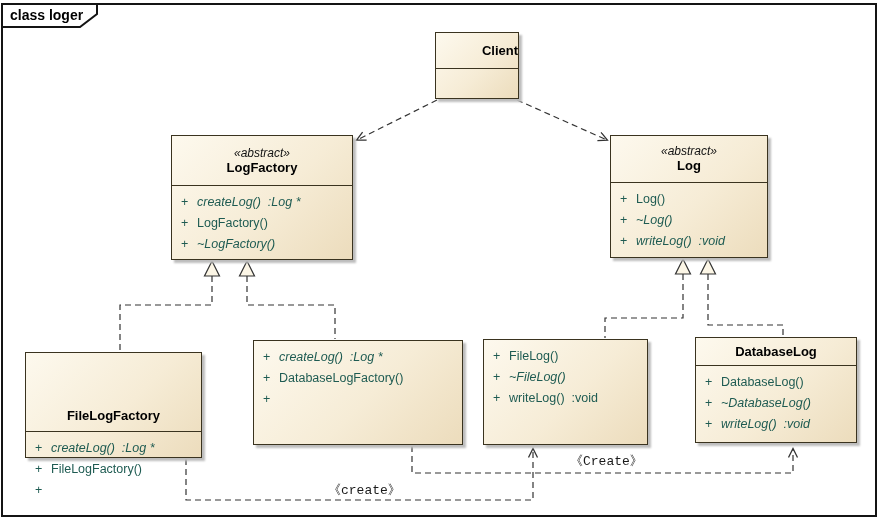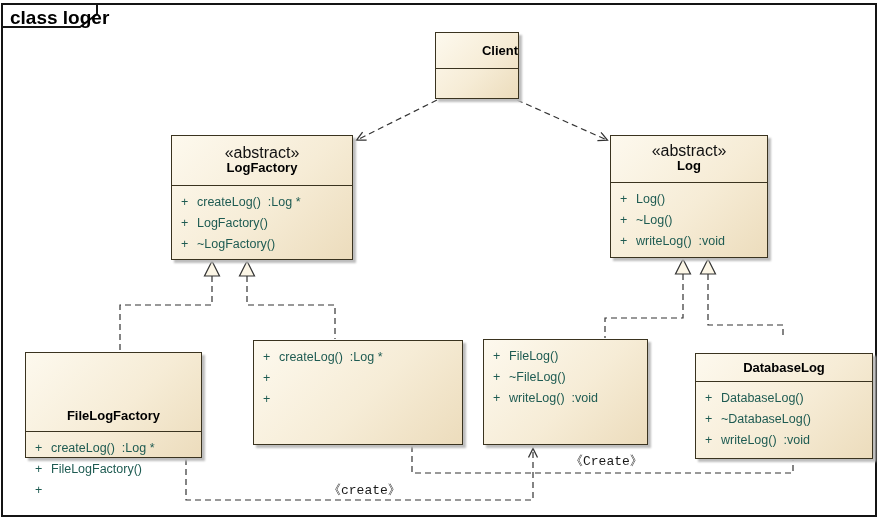--- a/index.html
+++ b/index.html
@@ -7,42 +7,42 @@
     width:882px; height:525px; position:relative; overflow:hidden;
     background:#ffffff;
     font-family:"Liberation Sans", sans-serif;
   }
   .frame {
     position:absolute; left:1px; top:3px; width:876px; height:514px;
     border:2px solid #141414; box-sizing:border-box;
   }
   .tab-label {
     position:absolute; left:10px; top:7px;
-    font-size:19px; font-weight:bold; color:#000;text-align:right;
+    font-size:14px; font-weight:bold; color:#000;text-align:right;
   }
   svg.connectors { position:absolute; left:0; top:0; pointer-events:none; }
 
   .cbox {
     position:absolute; box-sizing:border-box;
     border:1.5px solid #3a331f;
     background:linear-gradient(135deg, #fdf9ee 0%, #f6ecd6 55%, #ecdcbc 100%);
     box-shadow:3px 3px 2px #bdbdbd;
   }
   .chead {
     box-sizing:border-box; width:100%;
     border-bottom:1.5px solid #3a331f;
     display:flex; flex-direction:column; justify-content:center; align-items:center;
   }
-  .stereo { font-size:16px; color:#111; line-height:14px; }
+  .stereo { font-size:12px; color:#111; line-height:14px;font-style:italic; }
   .cname  { font-size:13px; font-weight:bold; color:#000; line-height:16px; }
   .cbody  { padding-top:6px; }
   .mrow   { display:flex; line-height:21px; font-size:12.5px; color:#1e5b52; }
   .mrow .vis   { width:16px; padding-left:9px; }
   .mrow .mtext { white-space:pre; }
-  .italic { }
+  .italic { font-style:italic; }
 
   .conn-label {
     position:absolute; font-size:13px; color:#1a1a1a; white-space:nowrap;font-family:Liberation Mono, monospace;
   }
 </style>
 </head>
 <body>
 
 <svg class="connectors" width="882" height="525" viewBox="0 0 882 525">
   <defs>
@@ -146,20 +146,21 @@
 </div>
 
 <div class="cbox" style="left:253px; top:340px; width:210px; height:105px;">
   <div class="cbody">
     <div class="mrow">
         <span class="vis">+</span>
         <span class="mtext italic">createLog()  :Log *</span>
       </div>
     <div class="mrow">
         <span class="vis">+</span>
+        <span class="mtext">DatabaseLogFactory()</span>
       </div>
     <div class="mrow">
         <span class="vis">+</span>
       </div>
   </div>
 </div>
 
 <div class="cbox" style="left:483px; top:339px; width:165px; height:106px;">
   <div class="cbody">
     <div class="mrow">
@@ -170,21 +171,21 @@
         <span class="vis">+</span>
         <span class="mtext italic">~FileLog()</span>
       </div>
     <div class="mrow">
         <span class="vis">+</span>
         <span class="mtext">writeLog()  :void</span>
       </div>
   </div>
 </div>
 
-<div class="cbox" style="left:695px; top:337px; width:178px; height:106px;margin-top:16px;">
+<div class="cbox" style="left:695px; top:337px; width:162px; height:106px;">
   <div class="chead" style="height:28px;">
     <div class="cname">DatabaseLog</div>
   </div>
   <div class="cbody">
     <div class="mrow">
         <span class="vis">+</span>
         <span class="mtext">DatabaseLog()</span>
       </div>
     <div class="mrow">
         <span class="vis">+</span>

